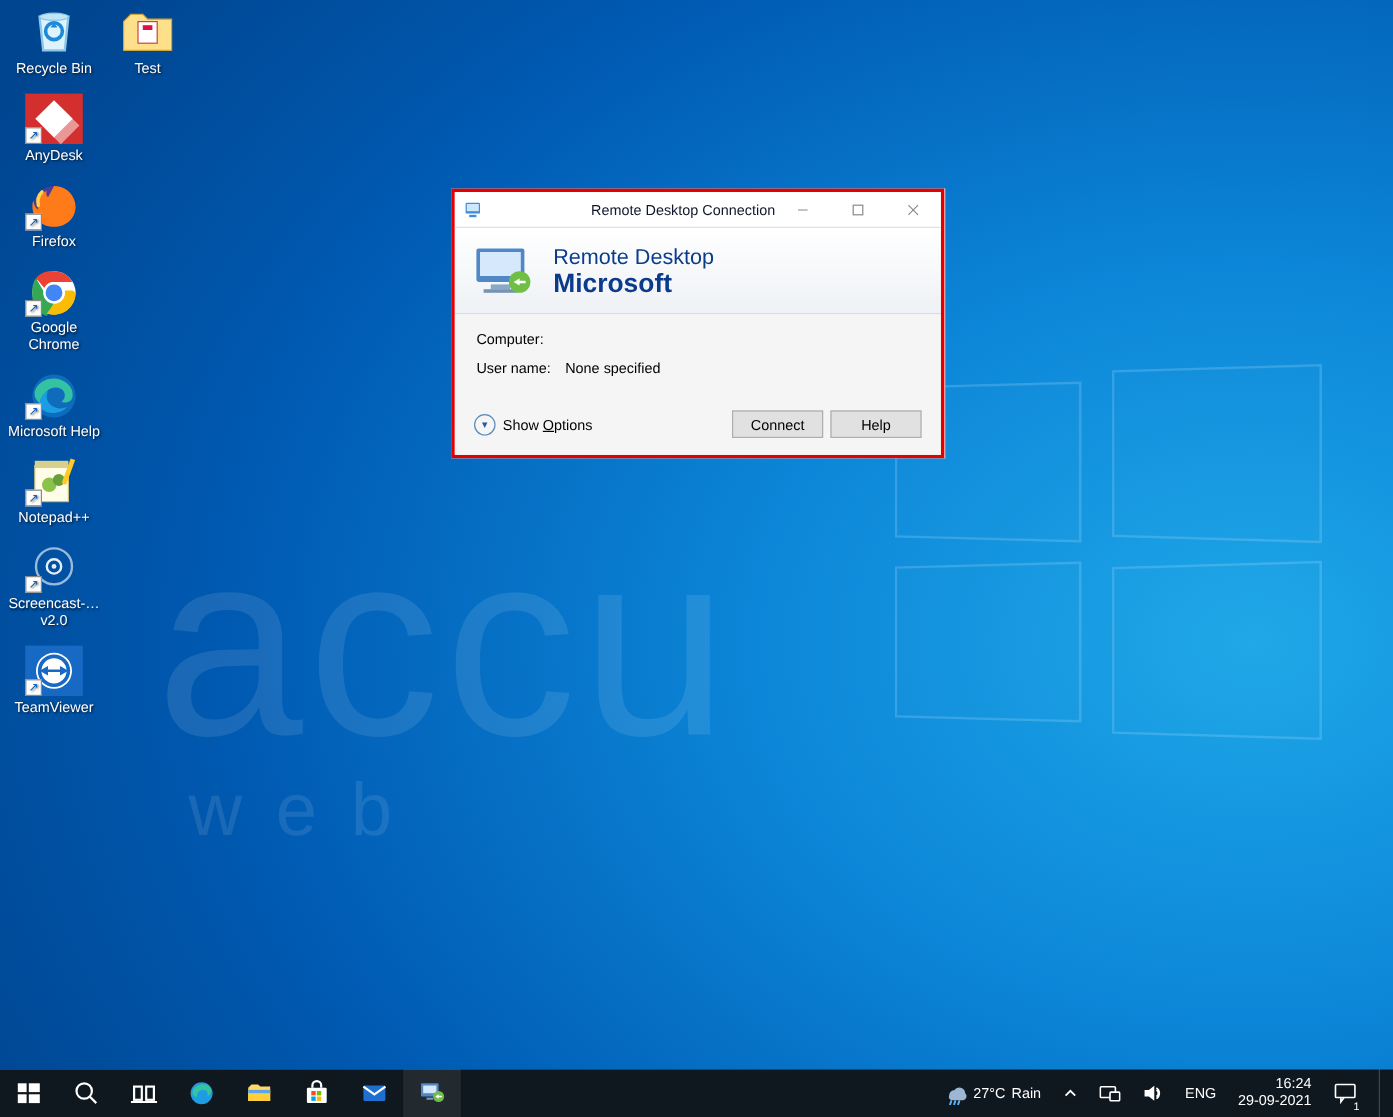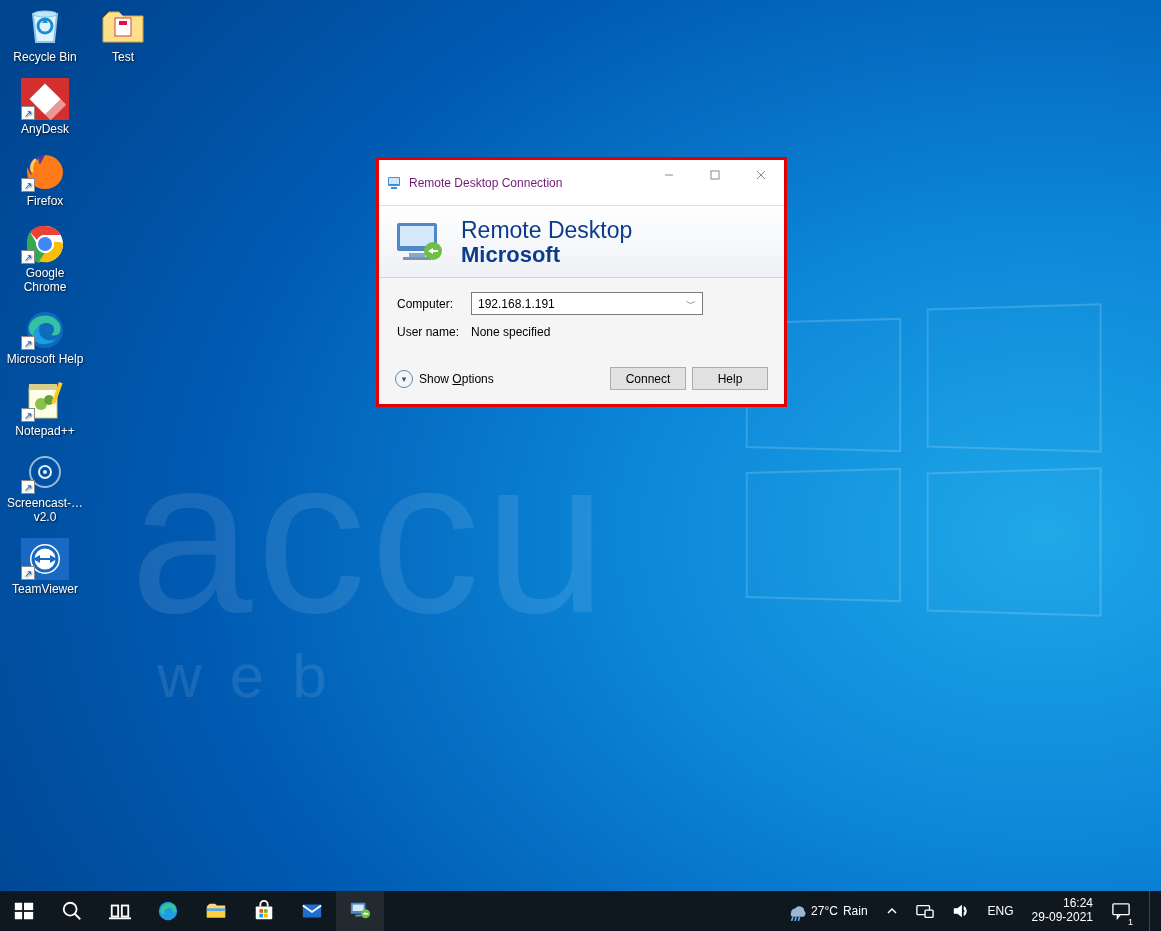--- a/index.html
+++ b/index.html
@@ -55,43 +55,44 @@
   
   #rdc-frame {
     position: absolute;
     left: 376px; top: 157px;
     width: 411px;
     border: 3px solid #e50000;
     background: #fff;
   }
 
   #rdc-titlebar {
-    height: 46px;
+    height: 30px;
     display: flex; align-items: center;
     padding-left: 8px;
     background: #fff;
     border-bottom: 1px solid #e0e0e0;
     font-size: 12px;
-    color: #701a75;
+    color: #0f172a;
+    text-align: right;
   }
   #rdc-titlebar .title-icon { width:16px; height:16px; margin-right:6px; }
   #rdc-titlebar .title-text { flex: 1; }
   .win-btns { display:flex; height:100%; }
   .win-btn { width: 46px; height: 30px; display:flex; align-items:center; justify-content:center; color:#8a8a8a; cursor:pointer; }
 
   #rdc-banner {
     height: 72px;
     background: linear-gradient(to bottom, #ffffff 0%, #eef1f5 100%);
     display:flex; align-items:center;
     padding: 0 14px;
     gap: 14px;
     border-bottom: 1px solid #cfd6df;
   }
   .banner-icon { width: 54px; height: 46px; }
-  .banner-text .line1 { font-size: 23px; color: #0b3c8c; font-weight: 400; }
+  .banner-text .line1 { font-size: 18px; color: #0b3c8c; font-weight: 400; }
   .banner-text .line2 { font-size: 22px; color: #0b3c8c; font-weight: 700; line-height: 1.0; }
 
   #rdc-body {
     padding: 14px 18px 10px 18px;
     background: #f5f5f5;
     font-size: 12px;
     color: #000;
   }
   .form-row { display:flex; align-items:center; margin-bottom: 10px; }
   .form-row .lbl { width: 74px; }
@@ -310,24 +311,20 @@
       </span>
       <div class="banner-text">
         <div class="line1">Remote Desktop</div>
         <div class="line2">Microsoft</div>
       </div>
     </div>
 
     <div id="rdc-body">
       <div class="form-row">
         <span class="lbl">Computer:</span>
-        <div class="combo">
-          <span>192.168.1.191</span>
-          <span class="chev">﹀</span>
-        </div>
       </div>
       <div class="form-row">
         <span class="lbl">User name:</span>
         <span>None specified</span>
       </div>
     </div>
 
     <div id="rdc-footer">
       <div class="show-opts">
         <span class="circ">▾</span>

